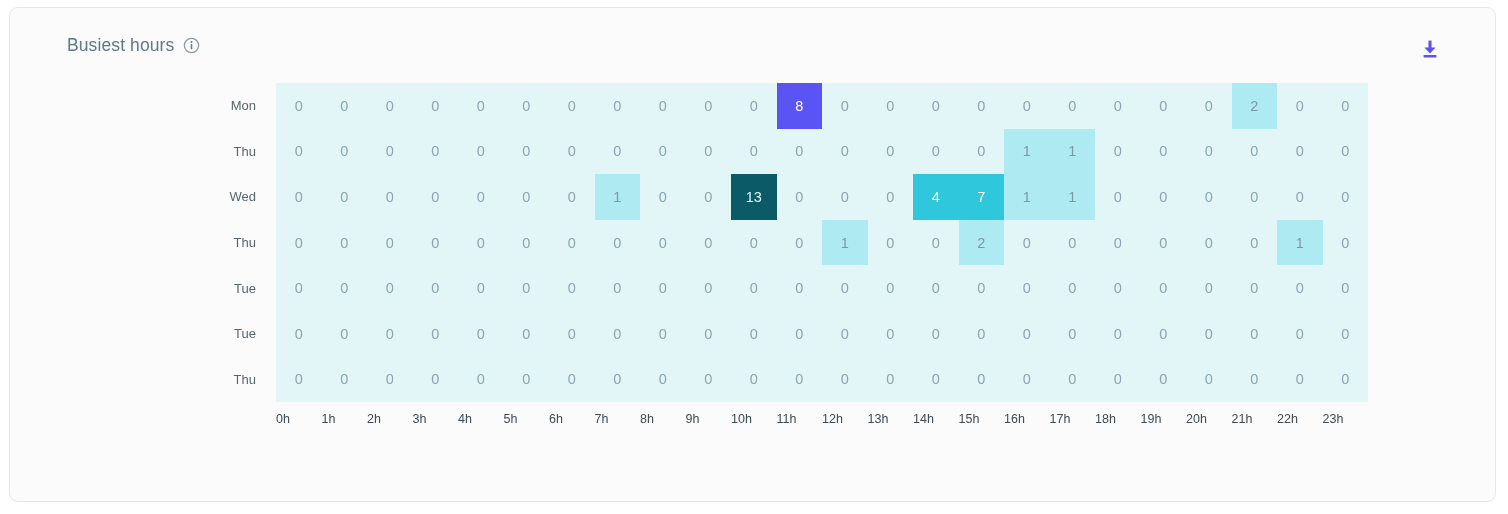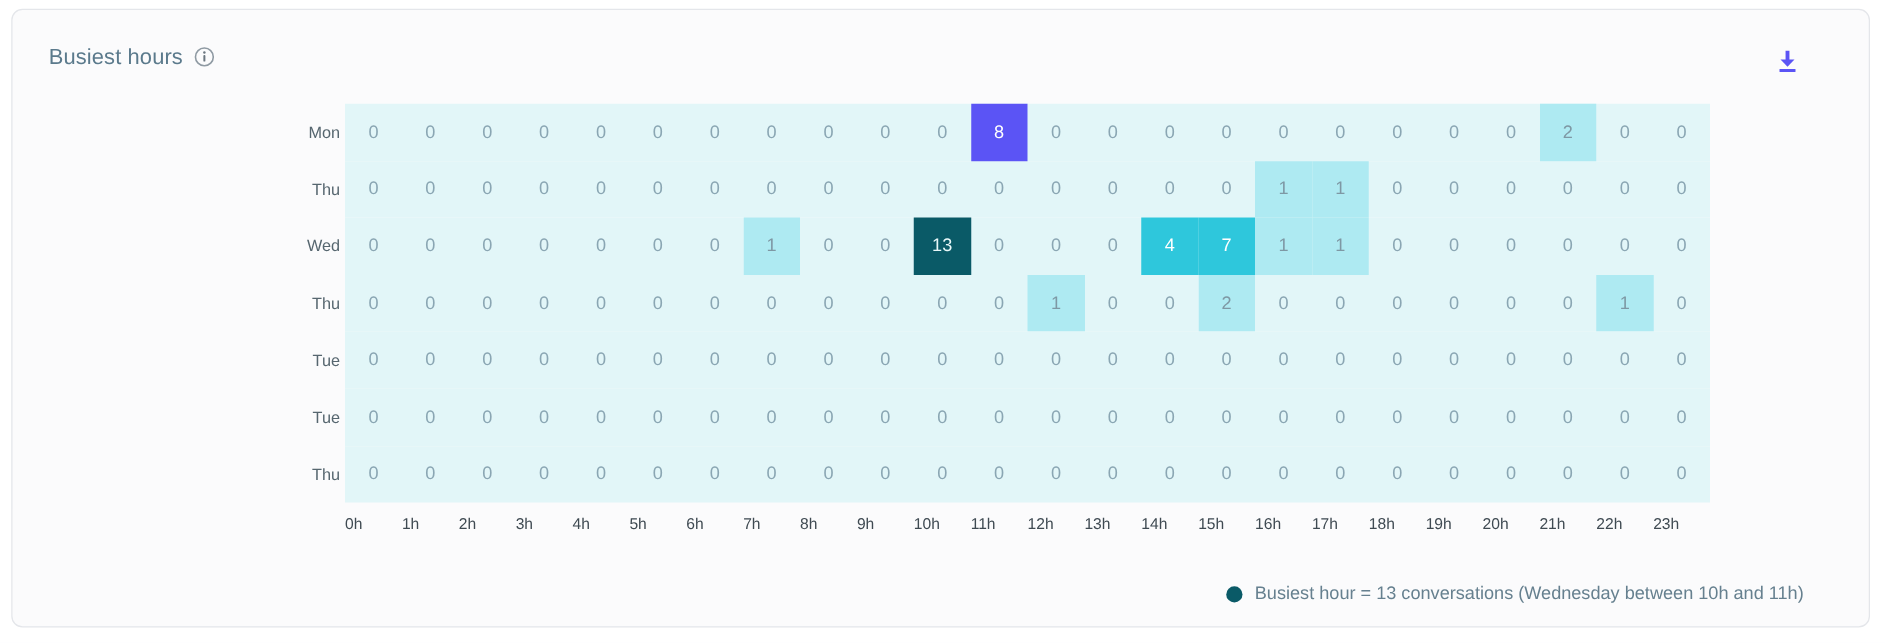--- a/index.html
+++ b/index.html
@@ -32,20 +32,21 @@
     top: 27px;
     display: flex;
     align-items: center;
     gap: 9px;
   }
   .card-title {
     font-size: 17.5px;
     color: #5b7a8c;
     letter-spacing: .1px;
     white-space: nowrap;
+    margin-left: 28px;
   }
   .info-icon {
     width: 17px;
     height: 17px;
     display: block;
   }
   .download-btn {
     position: absolute;
     right: 52px;
     top: 28px;
@@ -75,21 +76,21 @@
     display: flex;
     align-items: stretch;
     height: 45.6px;
   }
   .row-label {
     width: 54px;
     flex: 0 0 54px;
     display: flex;
     align-items: center;
     justify-content: flex-end;
-    padding-right: 4px;
+    padding-right: 20px;
     box-sizing: border-box;
     font-size: 13px;
     color: #56666f;
   }
   .cells {
     display: flex;
     background: #e2f6f8;
   }
   .cell {
     width: 45.5px;
@@ -908,20 +909,16 @@
           <div class="x-tick">16h</div>
           <div class="x-tick">17h</div>
           <div class="x-tick">18h</div>
           <div class="x-tick">19h</div>
           <div class="x-tick">20h</div>
           <div class="x-tick">21h</div>
           <div class="x-tick">22h</div>
           <div class="x-tick">23h</div>
         </div>
 
-      <div class="legend">
-        <span class="legend-dot"></span>
-        <span class="legend-label">Busiest hour = 13 conversations (Wednesday between 10h and 11h)</span>
-      </div>
     </div>
 
   </div>
 </div>
 
 </body></html>

